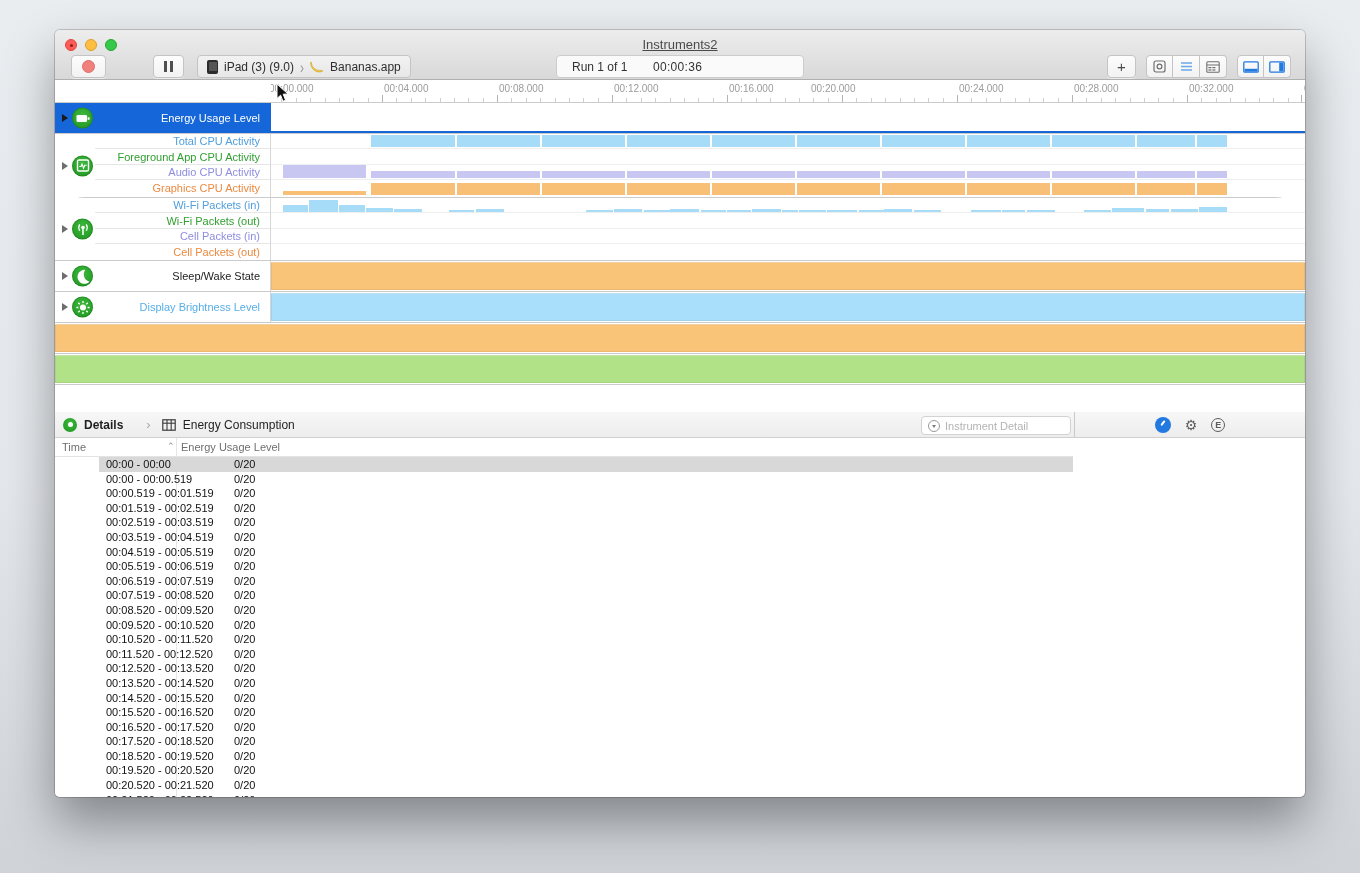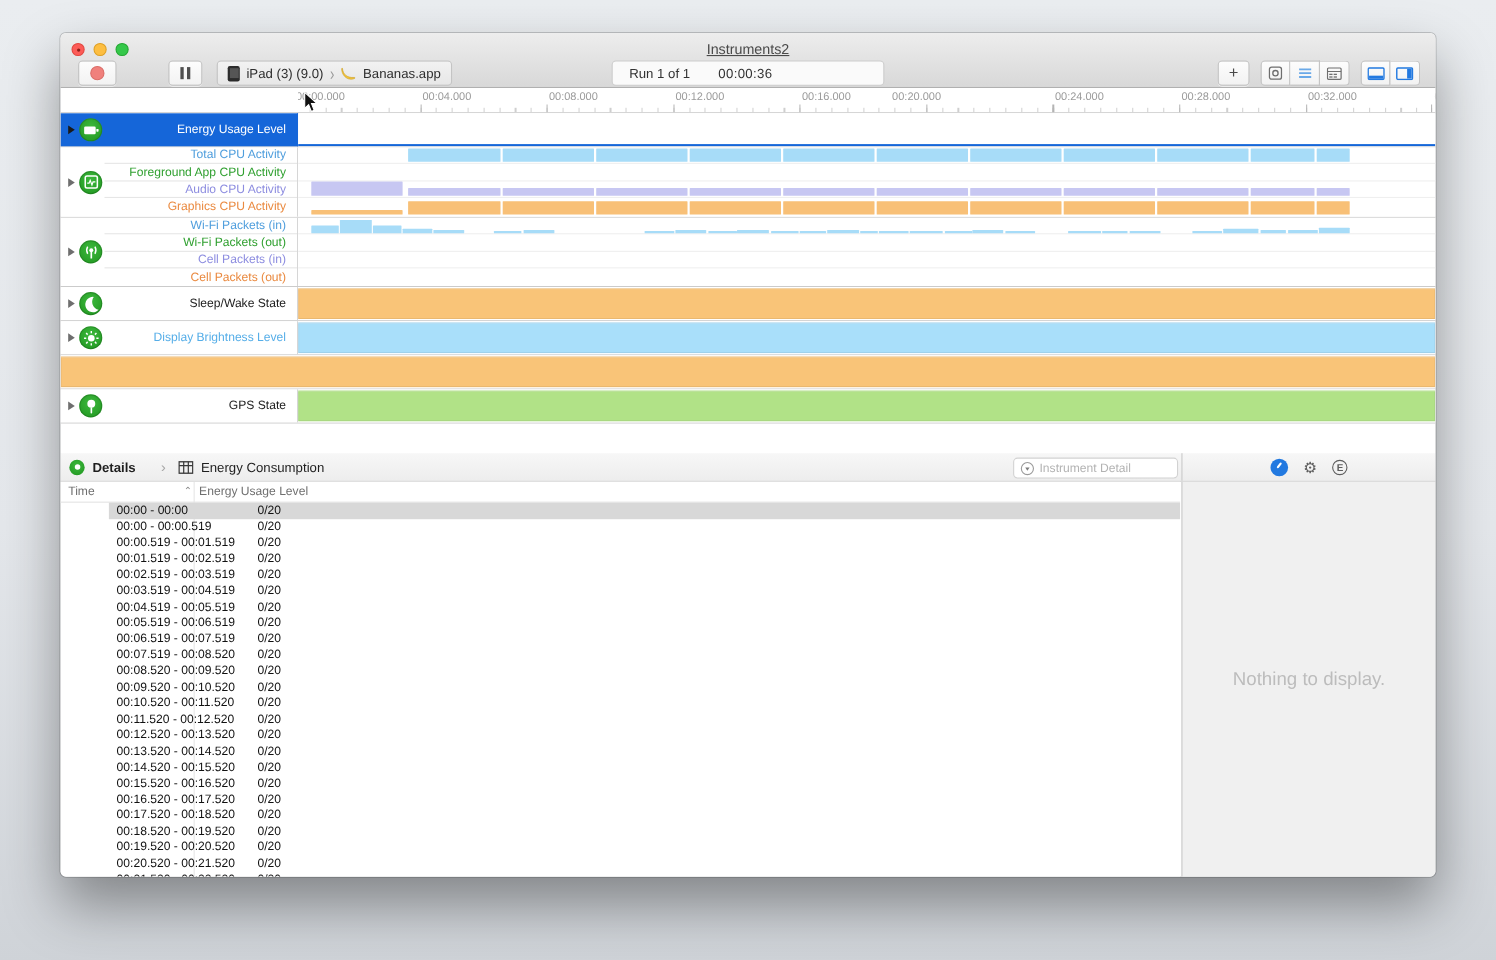--- a/index.html
+++ b/index.html
@@ -225,21 +225,21 @@
               <rect x="3.5" y="6.5" width="10.5" height="7" rx="1.2" fill="#fff"></rect>
               <rect x="14.6" y="8.7" width="2" height="2.6" rx="0.6" fill="#fff"></rect>
             </svg>
           </div>
           <span class="trk-label">Energy Usage Level</span>
         </div>
         <div class="track-chart">
           <div class="energy-underline"></div>
         </div>
       </div>
-      <div class="track" style="height: 64px;">
+      <div class="track" style="height: 64px; border-radius: 30px;">
         <div class="track-head">
           <div class="disc"></div>
           <div class="trk-icon">
             <svg width="20" height="20" viewBox="0 0 20 20">
               <rect x="4.5" y="4.5" width="11" height="11" rx="1.6" fill="none" stroke="#fff" stroke-width="1.4"></rect>
               <polyline points="6.3,11 8,11 9,8.5 10.6,12.6 11.6,9.8 13.7,9.8" fill="none" stroke="#fff" stroke-width="1.1"></polyline>
             </svg>
           </div>
           <div class="subrow-head">
             <span style="color: rgb(79, 158, 221);">Total CPU Activity</span>
@@ -395,30 +395,20 @@
         <div class="track-chart">
           <div class="statefill" style="background: rgb(169, 223, 250);"></div>
         </div>
       </div>
       <div class="track" style="height: 31px;">
         <div class="track-chart">
           <div class="statefill" style="background: rgb(249, 196, 120);"></div>
         </div>
       </div>
       <div class="track" style="height: 31px;">
-        <div class="track-head">
-          <div class="disc"></div>
-          <div class="trk-icon">
-            <svg width="20" height="20" viewBox="0 0 20 20">
-              <circle cx="10" cy="7.6" r="3.6" fill="#fff"></circle>
-              <rect x="9.3" y="10.8" width="1.5" height="5.6" rx="0.7" fill="#fff"></rect>
-            </svg>
-          </div>
-          <span class="trk-label">GPS State</span>
-        </div>
         <div class="track-chart">
           <div class="statefill" style="background: rgb(177, 226, 135);"></div>
         </div>
       </div>
     </div>
 
   <div class="dtoolbar">
     <div class="dcrumb">
       <span class="greendot">
           <i></i>
@@ -546,20 +536,17 @@
           <span class="t">00:20.520 - 00:21.520</span>
           <span class="v">0/20</span>
         </div>
         <div class="trow">
           <span class="t">00:21.520 - 00:22.520</span>
           <span class="v">0/20</span>
         </div>
       </div>
   </div>
 
-  <div class="rightpane">
-    <span class="nothing">Nothing to display.</span>
-  </div>
 </div>
 
 <svg class="cursor" width="14" height="20" viewBox="0 0 14 20">
   <path d="M1 1 L1 15.5 L4.6 12.2 L7 18.3 L9.6 17.2 L7.2 11.2 L12 11 Z" fill="#111" stroke="#fff" stroke-width="1"></path>
 </svg>
 
 </body></html>

